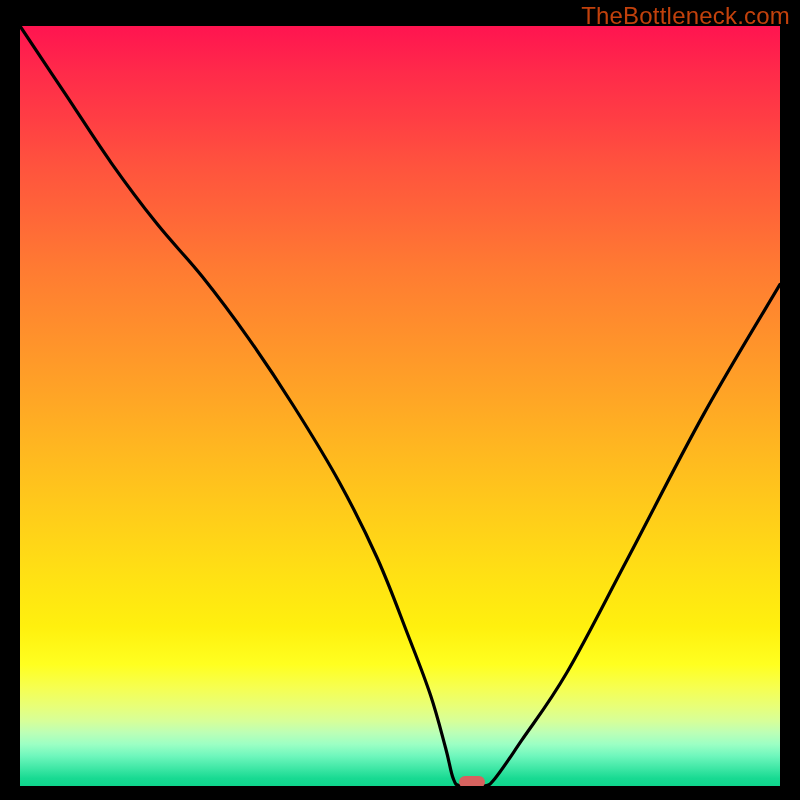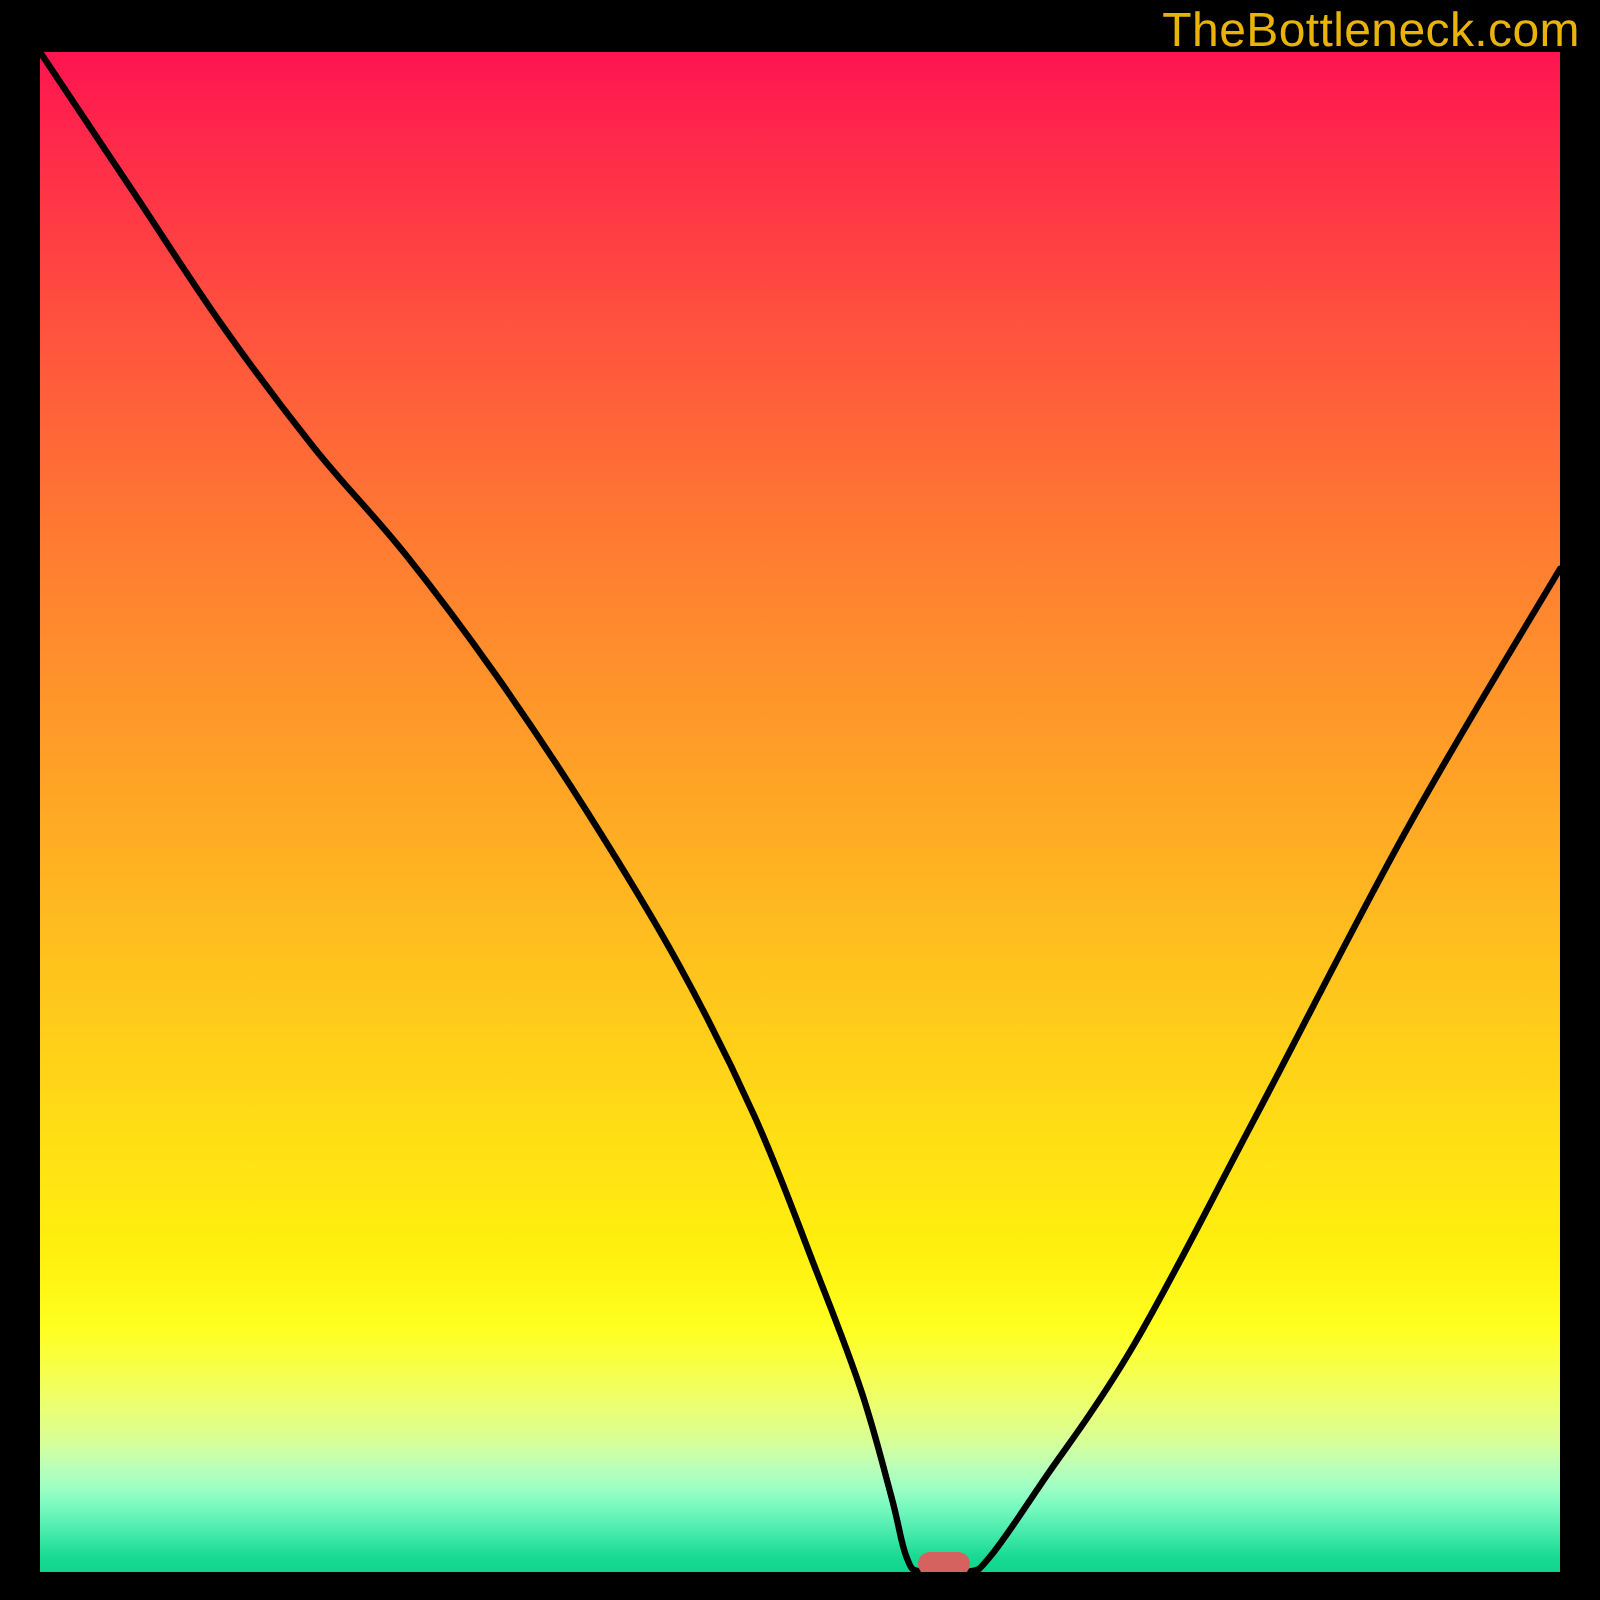--- a/index.html
+++ b/index.html
@@ -14,21 +14,21 @@
   .frame {
     position: relative;
     width: 800px;
     height: 800px;
     background: #000;
   }
   .watermark {
     position: absolute;
     top: 2px;
     right: 10px;
-    color: #eab308;
+    color: #c2410c;
     font-size: 24px;
     font-weight: 500;
     letter-spacing: 0.2px;
     z-index: 10;
     user-select: none;
   }
   .plot {
     position: absolute;
     left: 20px;
     top: 26px;

